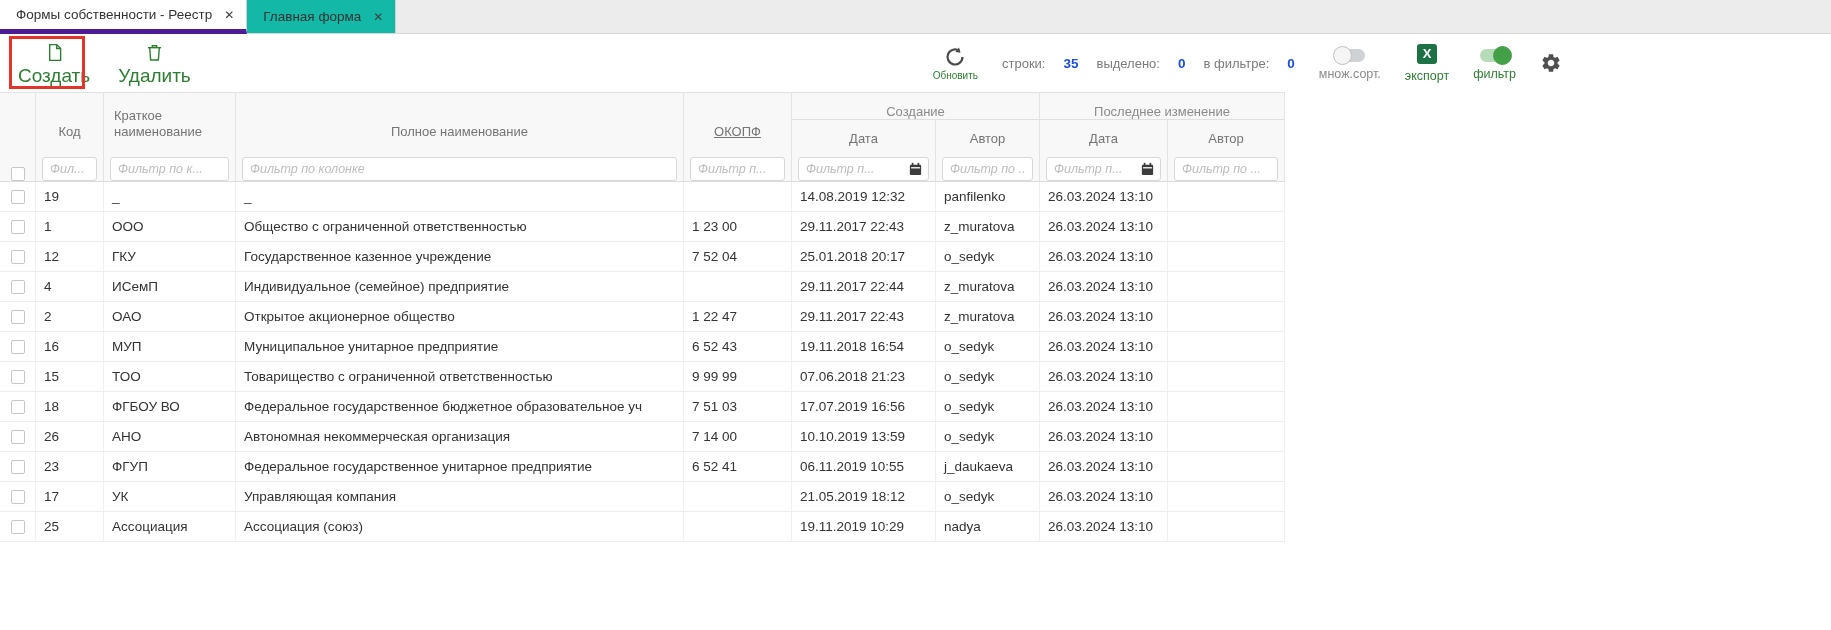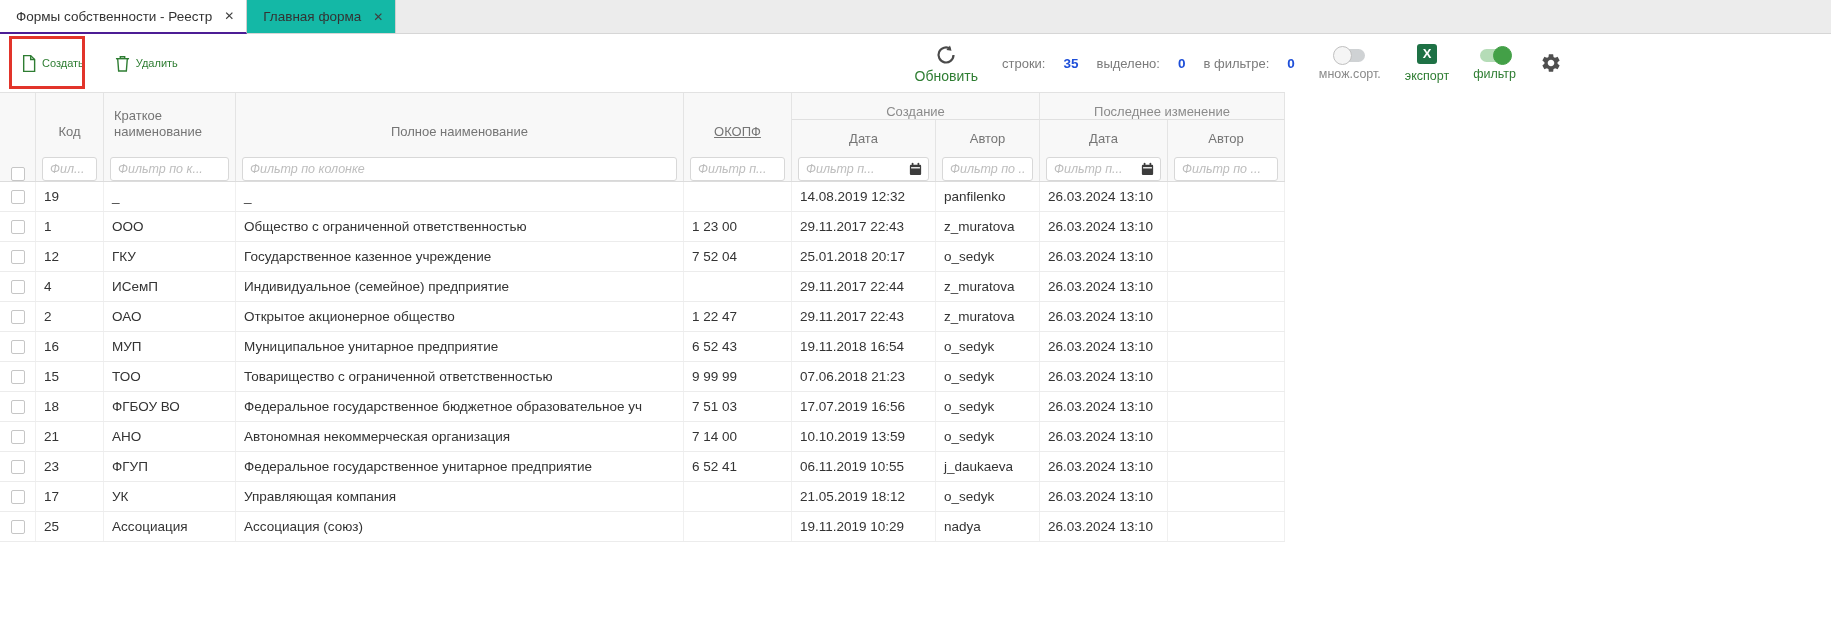--- a/index.html
+++ b/index.html
@@ -15,30 +15,30 @@
   *{box-sizing:border-box;}
   html,body{margin:0;padding:0;}
   body{
     width:1831px;height:630px;overflow:hidden;background:#fff;
     font-family:"Liberation Sans",sans-serif;color:var(--body-text);
   }
   
   .tabbar{height:34px;background:#ececec;border-bottom:1px solid #d6d6d6;display:flex;align-items:stretch;}
   .tab{display:flex;align-items:center;padding:0 12px 0 16px;font-size:13.5px;color:#333;
        background:#14b8a6;border-right:1px solid #cfcfcf;cursor:pointer;}
-  .tab.active{background:#fff;margin-bottom:-1px;border-bottom:2px solid #4c1d95;}
+  .tab.active{background:#fff;margin-bottom:-1px;border-bottom:5px solid #4c1d95;}
   .tab-close{margin-left:12px;font-size:12px;color:#3f3f3f;line-height:1;}
   
   .toolbar{height:58px;display:flex;align-items:center;padding-left:18px;position:relative;background:#fff;}
   .annotation-box{position:absolute;left:9px;top:2px;width:76px;height:53px;border:3px solid var(--annotation);pointer-events:none;}
-  .tool-btn{display:flex;flex-direction:row;align-items:center;gap:3px;color:var(--accent);
-            font-size:11px;margin-right:28px;cursor:pointer;line-height:1;}
+  .tool-btn{display:flex;flex-direction:column;align-items:center;gap:3px;color:var(--accent);
+            font-size:19px;margin-right:28px;cursor:pointer;line-height:1;}
   .tool-btn svg{display:block;color:var(--accent);}
   .tb-right{margin-left:auto;display:flex;align-items:center;gap:24px;margin-right:269px;}
-  .refresh-btn{display:flex;flex-direction:column;align-items:center;gap:2px;color:var(--accent);font-size:14px;cursor:pointer;line-height:1;}
+  .refresh-btn{display:flex;flex-direction:column;align-items:center;gap:2px;color:var(--accent);font-size:10px;cursor:pointer;line-height:1;}
   .counters{display:flex;align-items:center;gap:18px;}
   .counter{font-size:13px;color:#7b7b7b;white-space:nowrap;}
   .counter b{color:#1d4ed8;margin-left:18px;font-size:13.5px;}
   .toggle-stack{display:flex;flex-direction:column;align-items:center;gap:6px;font-size:12.5px;cursor:pointer;line-height:1;}
   .toggle-stack .lbl-gray{color:#8a8a8a;}
   .toggle-stack .lbl-green{color:var(--accent);}
   .toggle{width:30px;height:13px;border-radius:7px;background:#cfd2d4;position:relative;margin-top:3px;}
   .toggle .knob{width:19px;height:19px;border-radius:50%;position:absolute;top:-3px;left:-2px;
                 background:#f5f5f5;border:1px solid #c0c0c0;}
   .toggle.on{background:var(--toggle-track-on);}
@@ -346,21 +346,21 @@
     <div class="cell">7 51 03</div>
     <div class="cell">17.07.2019 16:56</div>
     <div class="cell">o_sedyk</div>
     <div class="cell">26.03.2024 13:10</div>
     <div class="cell"></div>
   </div>
         <div class="row cols">
     <div class="cell c-check">
       <div class="checkbox"></div>
     </div>
-    <div class="cell">21</div>
+    <div class="cell">26</div>
     <div class="cell">АНО</div>
     <div class="cell">Автономная некоммерческая организация</div>
     <div class="cell">7 14 00</div>
     <div class="cell">10.10.2019 13:59</div>
     <div class="cell">o_sedyk</div>
     <div class="cell">26.03.2024 13:10</div>
     <div class="cell"></div>
   </div>
         <div class="row cols">
     <div class="cell c-check">

